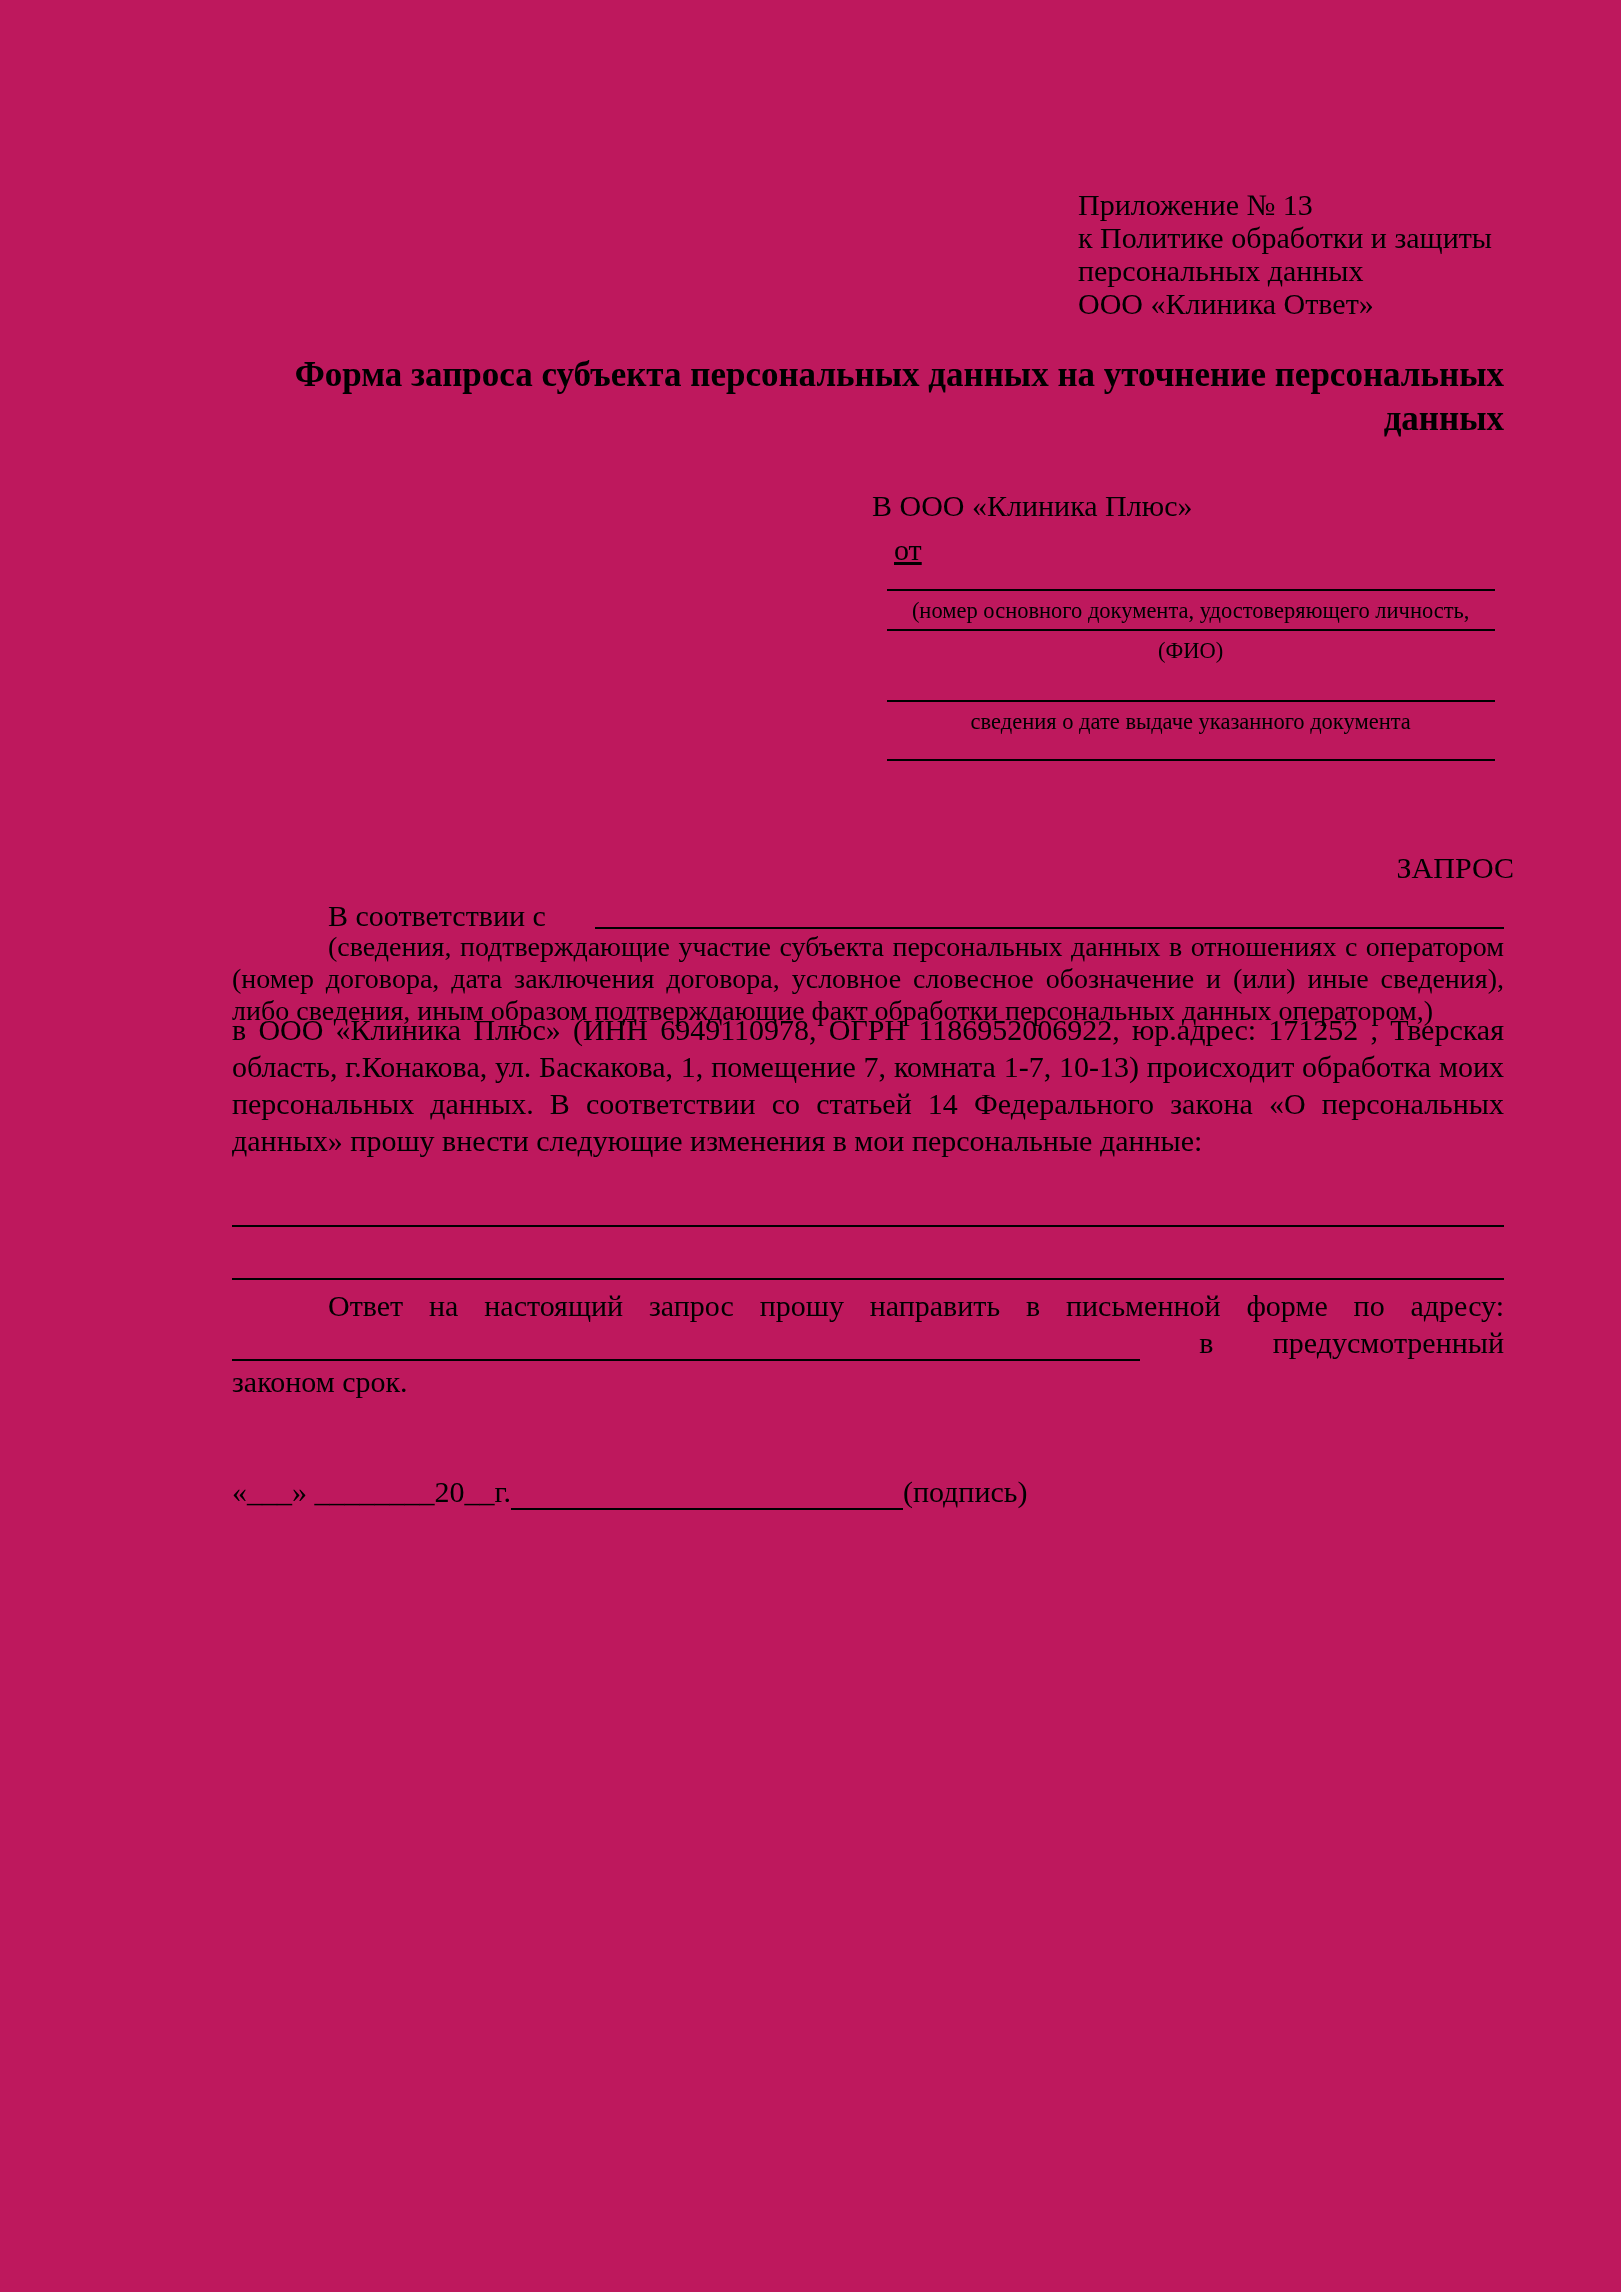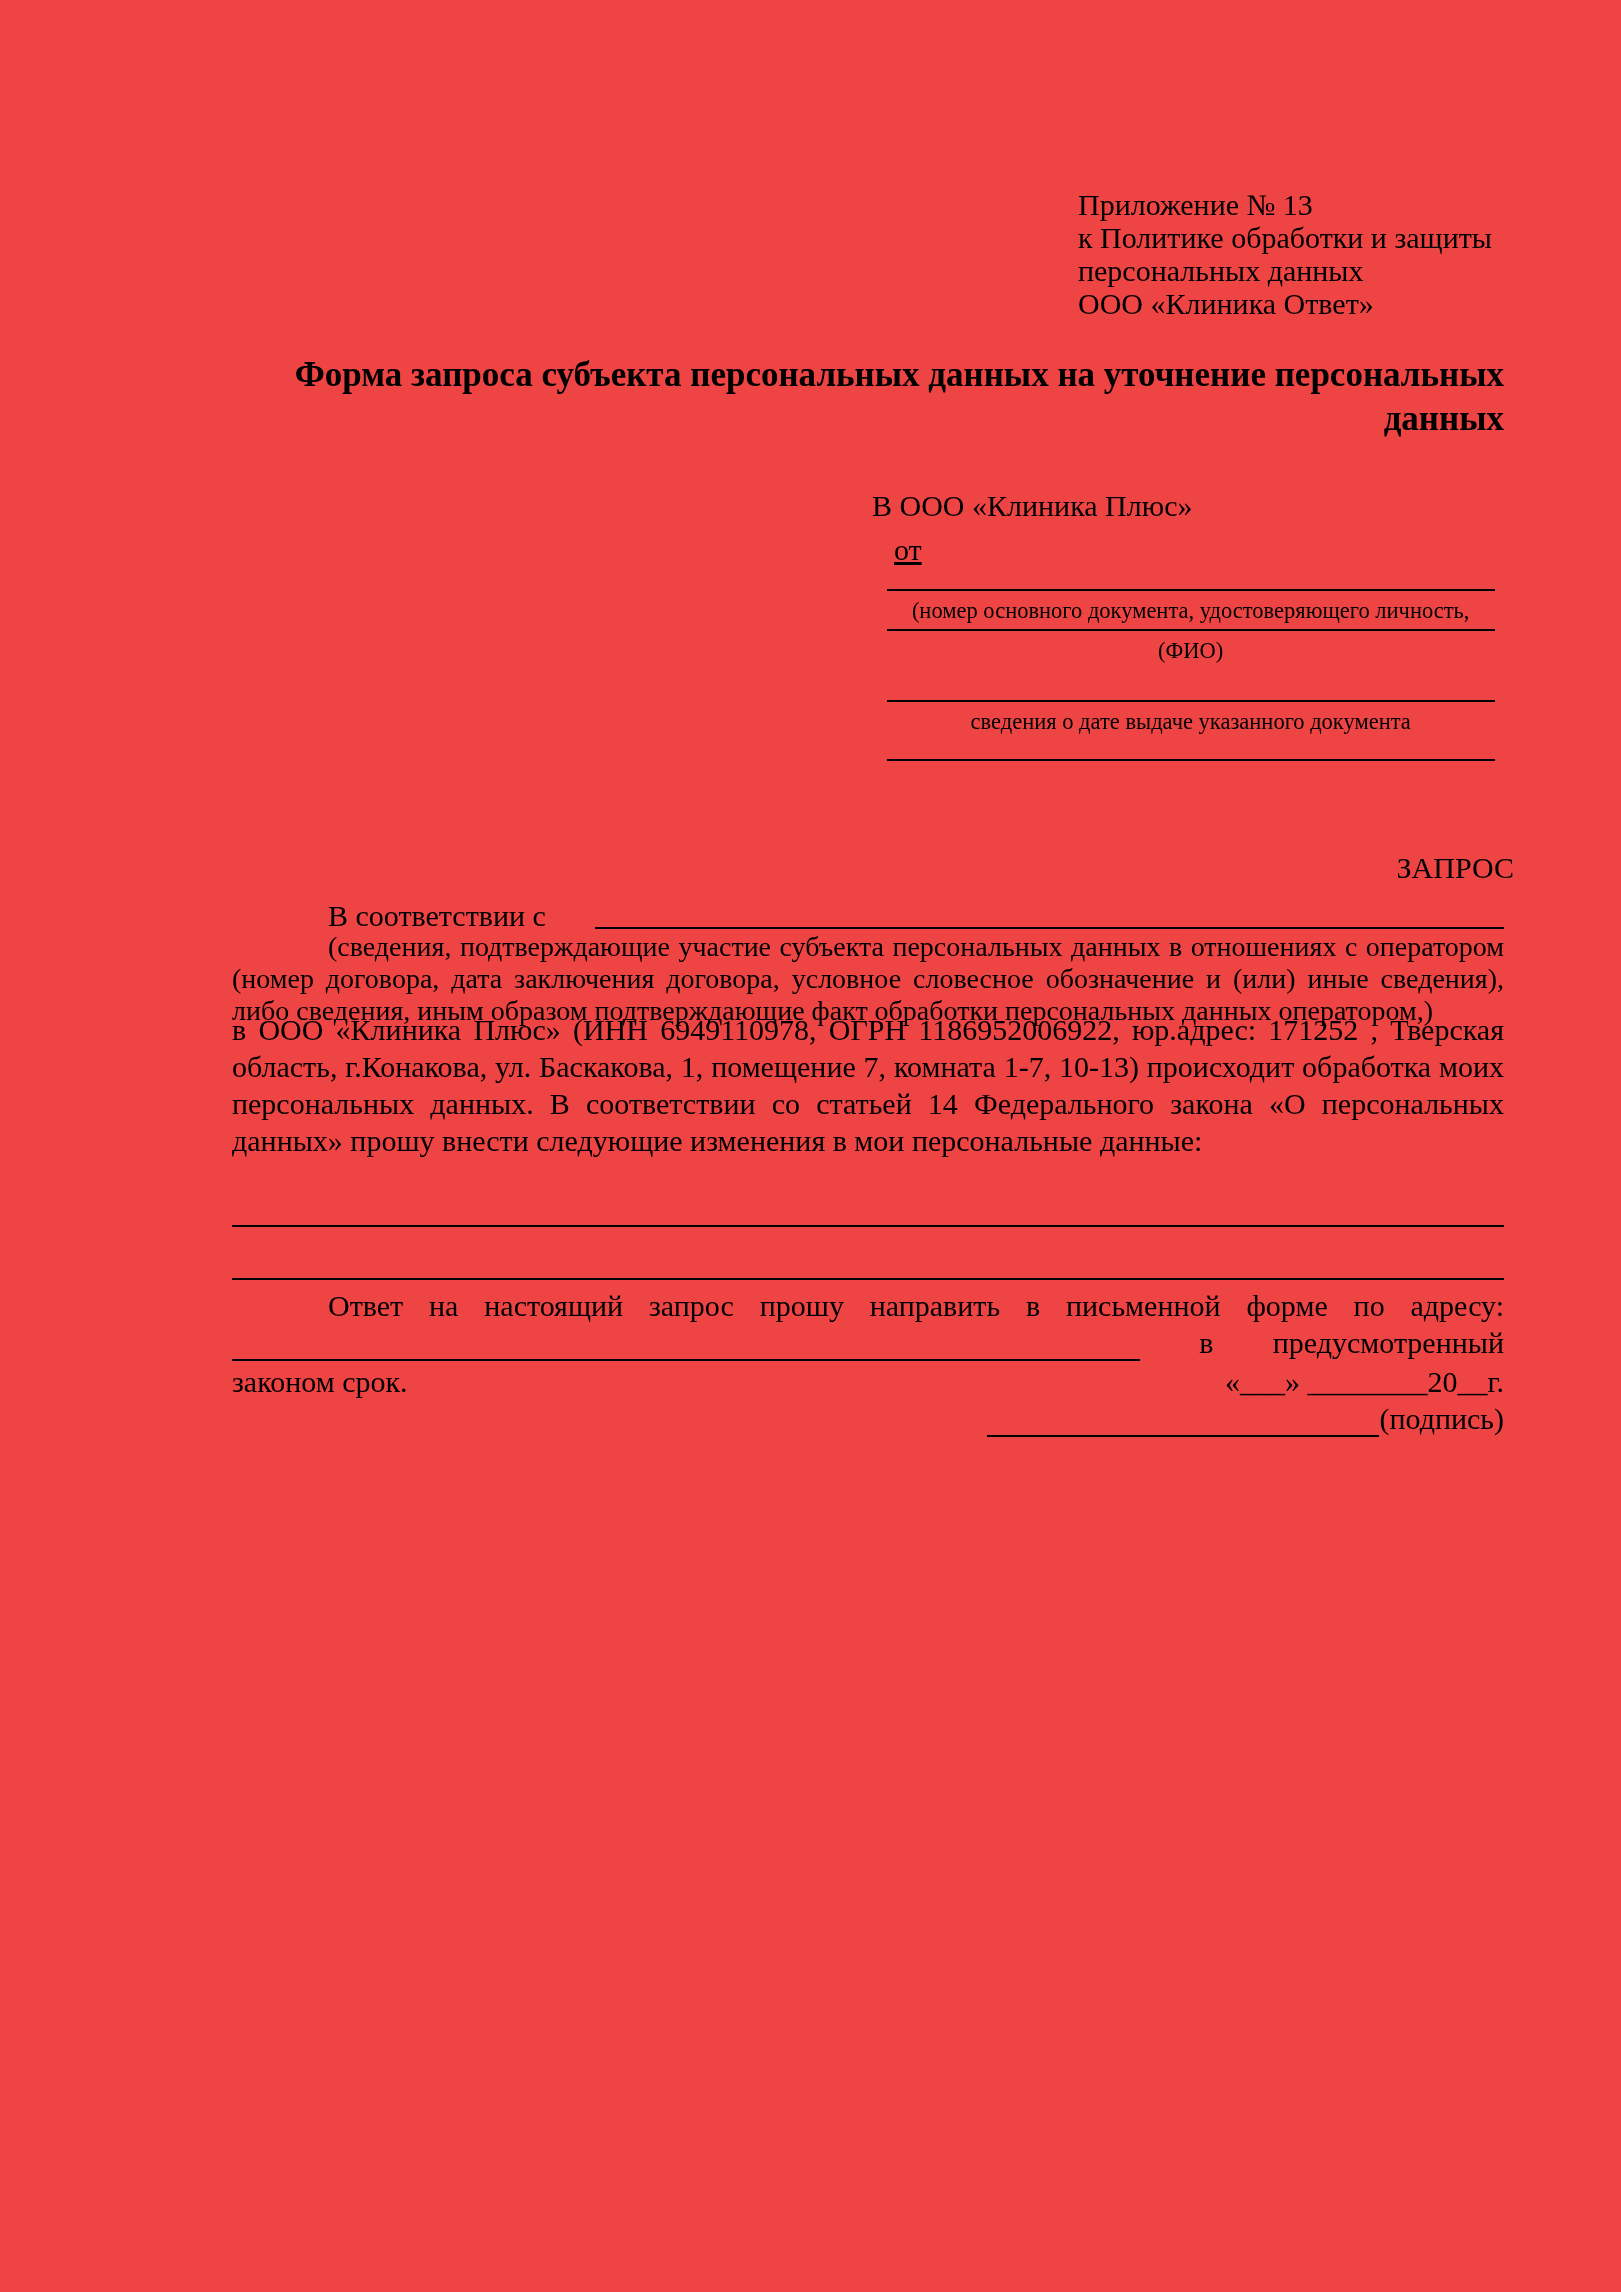--- a/index.html
+++ b/index.html
@@ -5,21 +5,21 @@
   * { margin: 0; padding: 0; box-sizing: border-box; }
   html, body { background: #ffffff; }
   body {
     font-family: "Liberation Serif", "DejaVu Serif", serif;
     color: #000;
   }
   .page {
     position: relative;
     width: 1621px;
     height: 2293px;
-    background: #ef4444;
+    background: #be185d;
     overflow: hidden;
   }
   
   .appendix {
     position: absolute;
     left: 1078px;
     top: 188px;
     width: 441px;
     font-size: 30px;
     line-height: 33px;
@@ -144,28 +144,27 @@
     left: 232px;
     top: 1363px;
     width: 1272px;
     font-size: 30px;
     line-height: 37px;
   }
   
   .date-sign {
     position: absolute;
     left: 232px;
-    top: 1363px;
+    top: 1473px;
     width: 1272px;
     font-size: 30px;
     line-height: 37px;
     display: flex;
     justify-content: flex-start;
     align-items: flex-end;
-    flex-direction: column;
   }
   .sig-group { display: flex; align-items: flex-end; }
   .sig-line {
     display: inline-block;
     width: 392px;
     border-bottom: 2.9px solid #000;
     height: 29px;
   }
 </style>
 </head>

